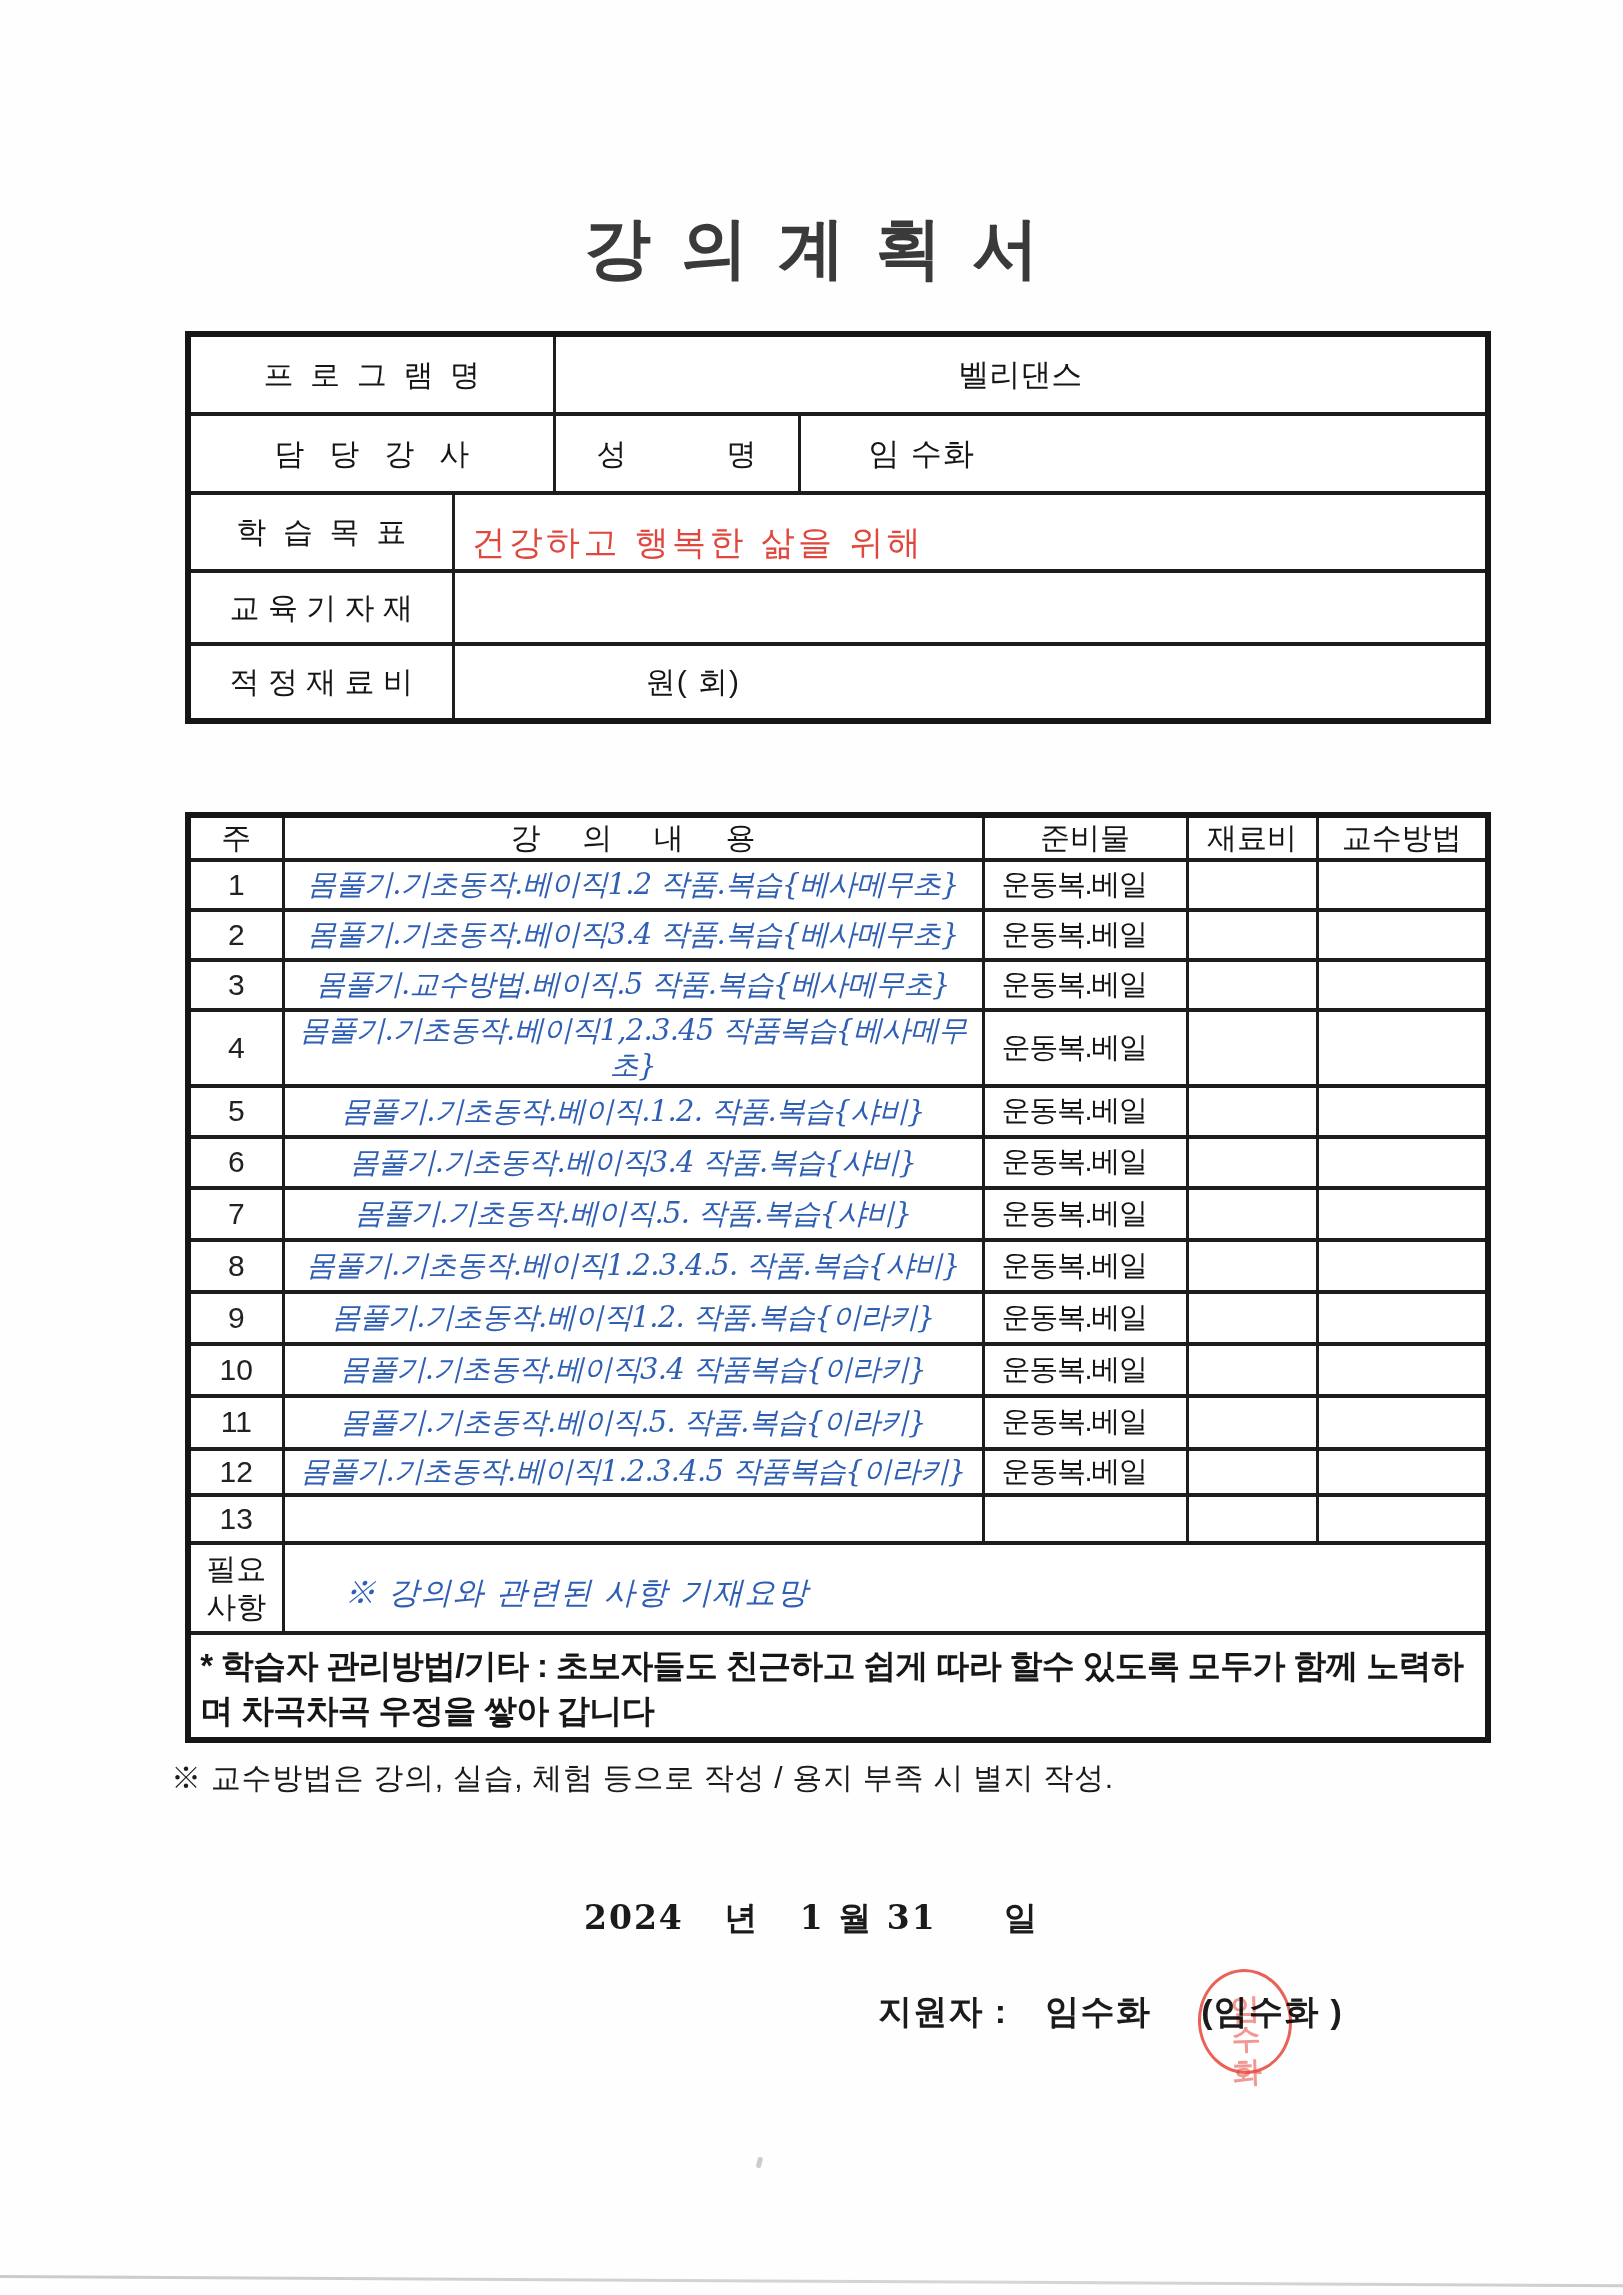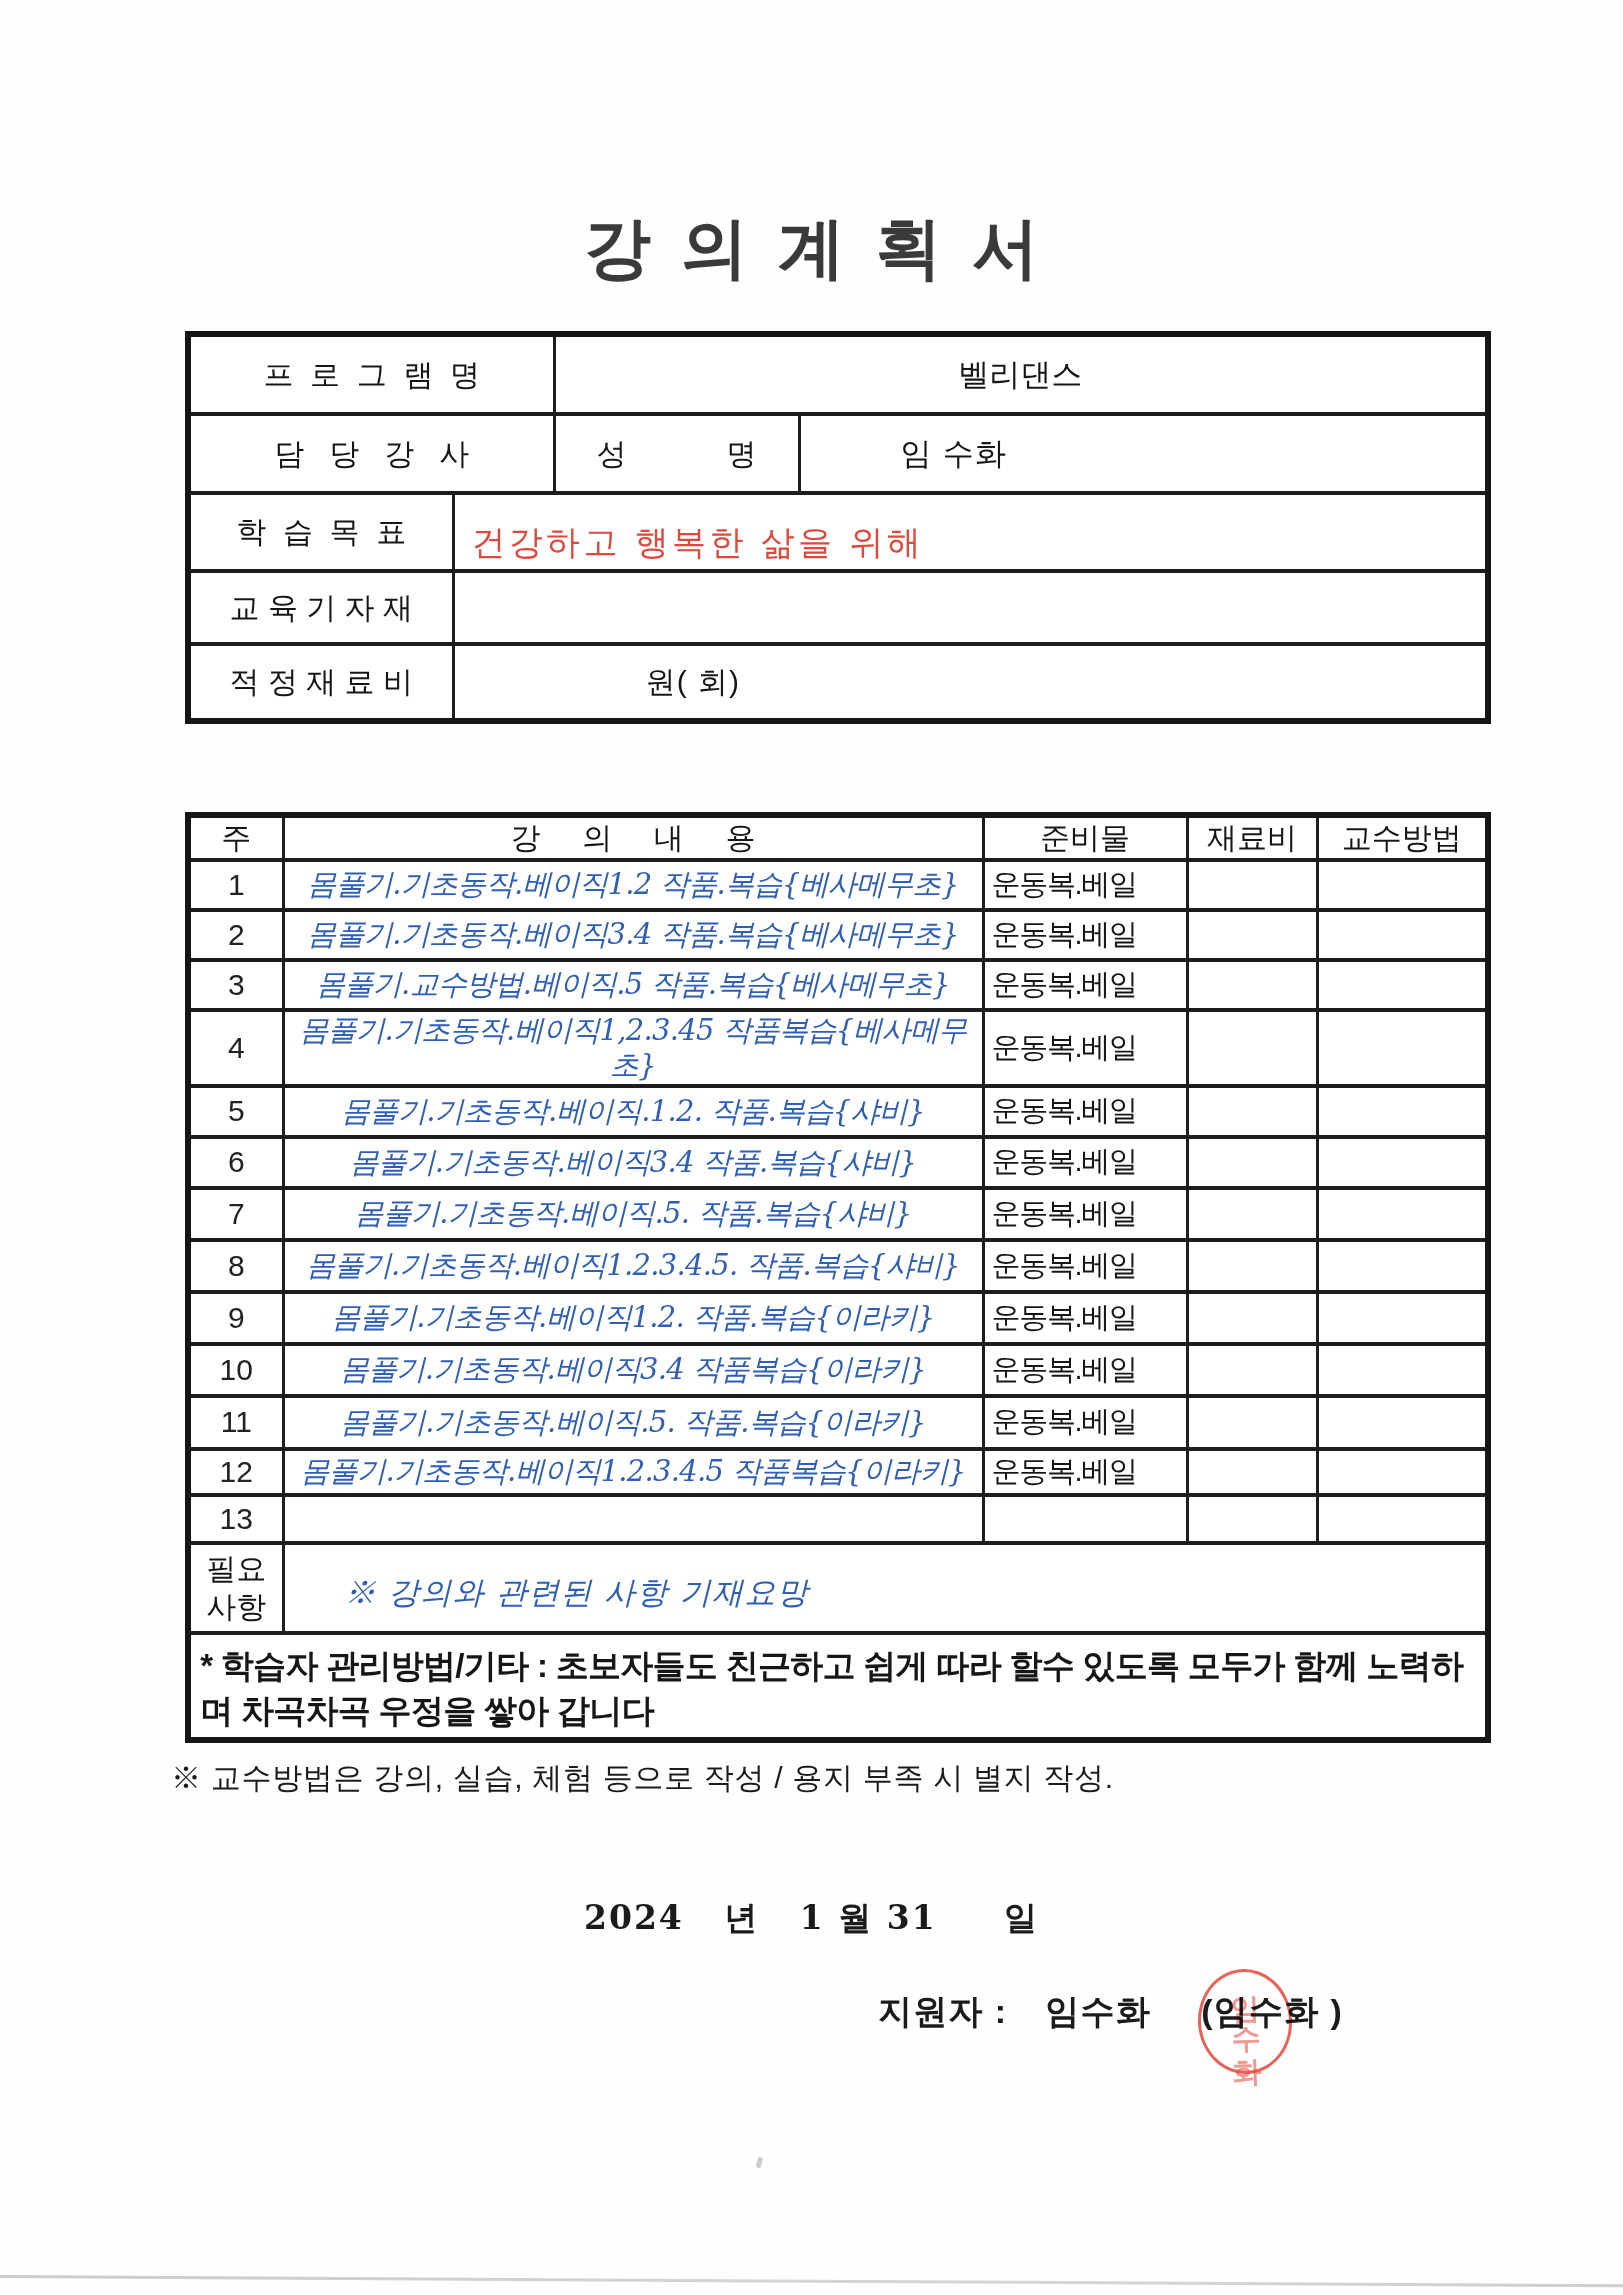--- a/index.html
+++ b/index.html
@@ -14,32 +14,32 @@
   table{border-collapse:collapse;table-layout:fixed;position:absolute;background:#fff;}
   .tbl{border:6.5px solid #161616;}
   .tbl td{border:3.3px solid #1d1d1d;border-top-width:4.6px;border-bottom-width:4.6px;
           overflow:hidden;vertical-align:middle;}
 
   .info{left:185px;top:331px;width:1301px;}
   .sched{left:185px;top:812px;width:1301px;}
 
   .lbl{font-size:30px;font-weight:400;text-align:center;color:#161616;white-space:pre-wrap;line-height:1.25;}
   .val{font-size:31px;text-align:center;color:#161616;}
-  .val.name{text-align:left;padding-left:100px;letter-spacing:1.3px;}
+  .val.name{text-align:left;padding-left:68px;letter-spacing:1.3px;}
   .val.goal{vertical-align:bottom;text-align:left;padding:0 0 2.6px 17px;
             font-size:34px;color:#e0483e;letter-spacing:3.3px;
             font-family:"DejaVu Serif",serif;}
   .val.bluescript{font-family:"DejaVu Serif",serif;font-style:italic;color:#2f5fb4;}
   .val.materials{vertical-align:bottom;text-align:left;padding:0 0 5.2px 31px;font-size:31px;letter-spacing:0.7px;}
   .val.fee{text-align:left;padding-left:191px;font-size:30px;letter-spacing:1.3px;}
 
   .weeknum{font-size:30px;text-align:center;color:#222;}
   .wcontent{font-family:"DejaVu Serif",serif;font-style:italic;color:#2f5fb4;
             font-size:29px;text-align:center;letter-spacing:-0.7px;line-height:1.2;padding:0 3.9px;}
-  .wsupp{font-size:29px;text-align:left;padding-left:7px;letter-spacing:-1.3px;color:#161616;}
+  .wsupp{font-size:29px;text-align:left;padding-left:17px;letter-spacing:-1.3px;color:#161616;}
   .req{font-family:"DejaVu Serif",serif;font-style:italic;color:#2f5fb4;
        font-size:31px;text-align:left;vertical-align:top;padding:10.5px 0 0 60px;letter-spacing:1.3px;}
   .mgmt{font-size:33px;font-weight:bold;text-align:left;vertical-align:top;
         padding:6.5px 3.9px 0 9.2px;line-height:1.35;word-break:break-all;letter-spacing:-0.7px;color:#161616;}
 
   
   .note{position:absolute;left:171px;top:1758px;font-family:Liberation Sans, sans-serif;
         font-size:30px;letter-spacing:0.7px;color:#1b1b1b;font-weight:500;}
   .date{position:absolute;left:0;top:1896px;width:100%;text-align:center;
         font-family:"DejaVu Serif",serif;font-size:33px;font-weight:600;letter-spacing:2px;color:#1b1b1b;white-space:pre;}

